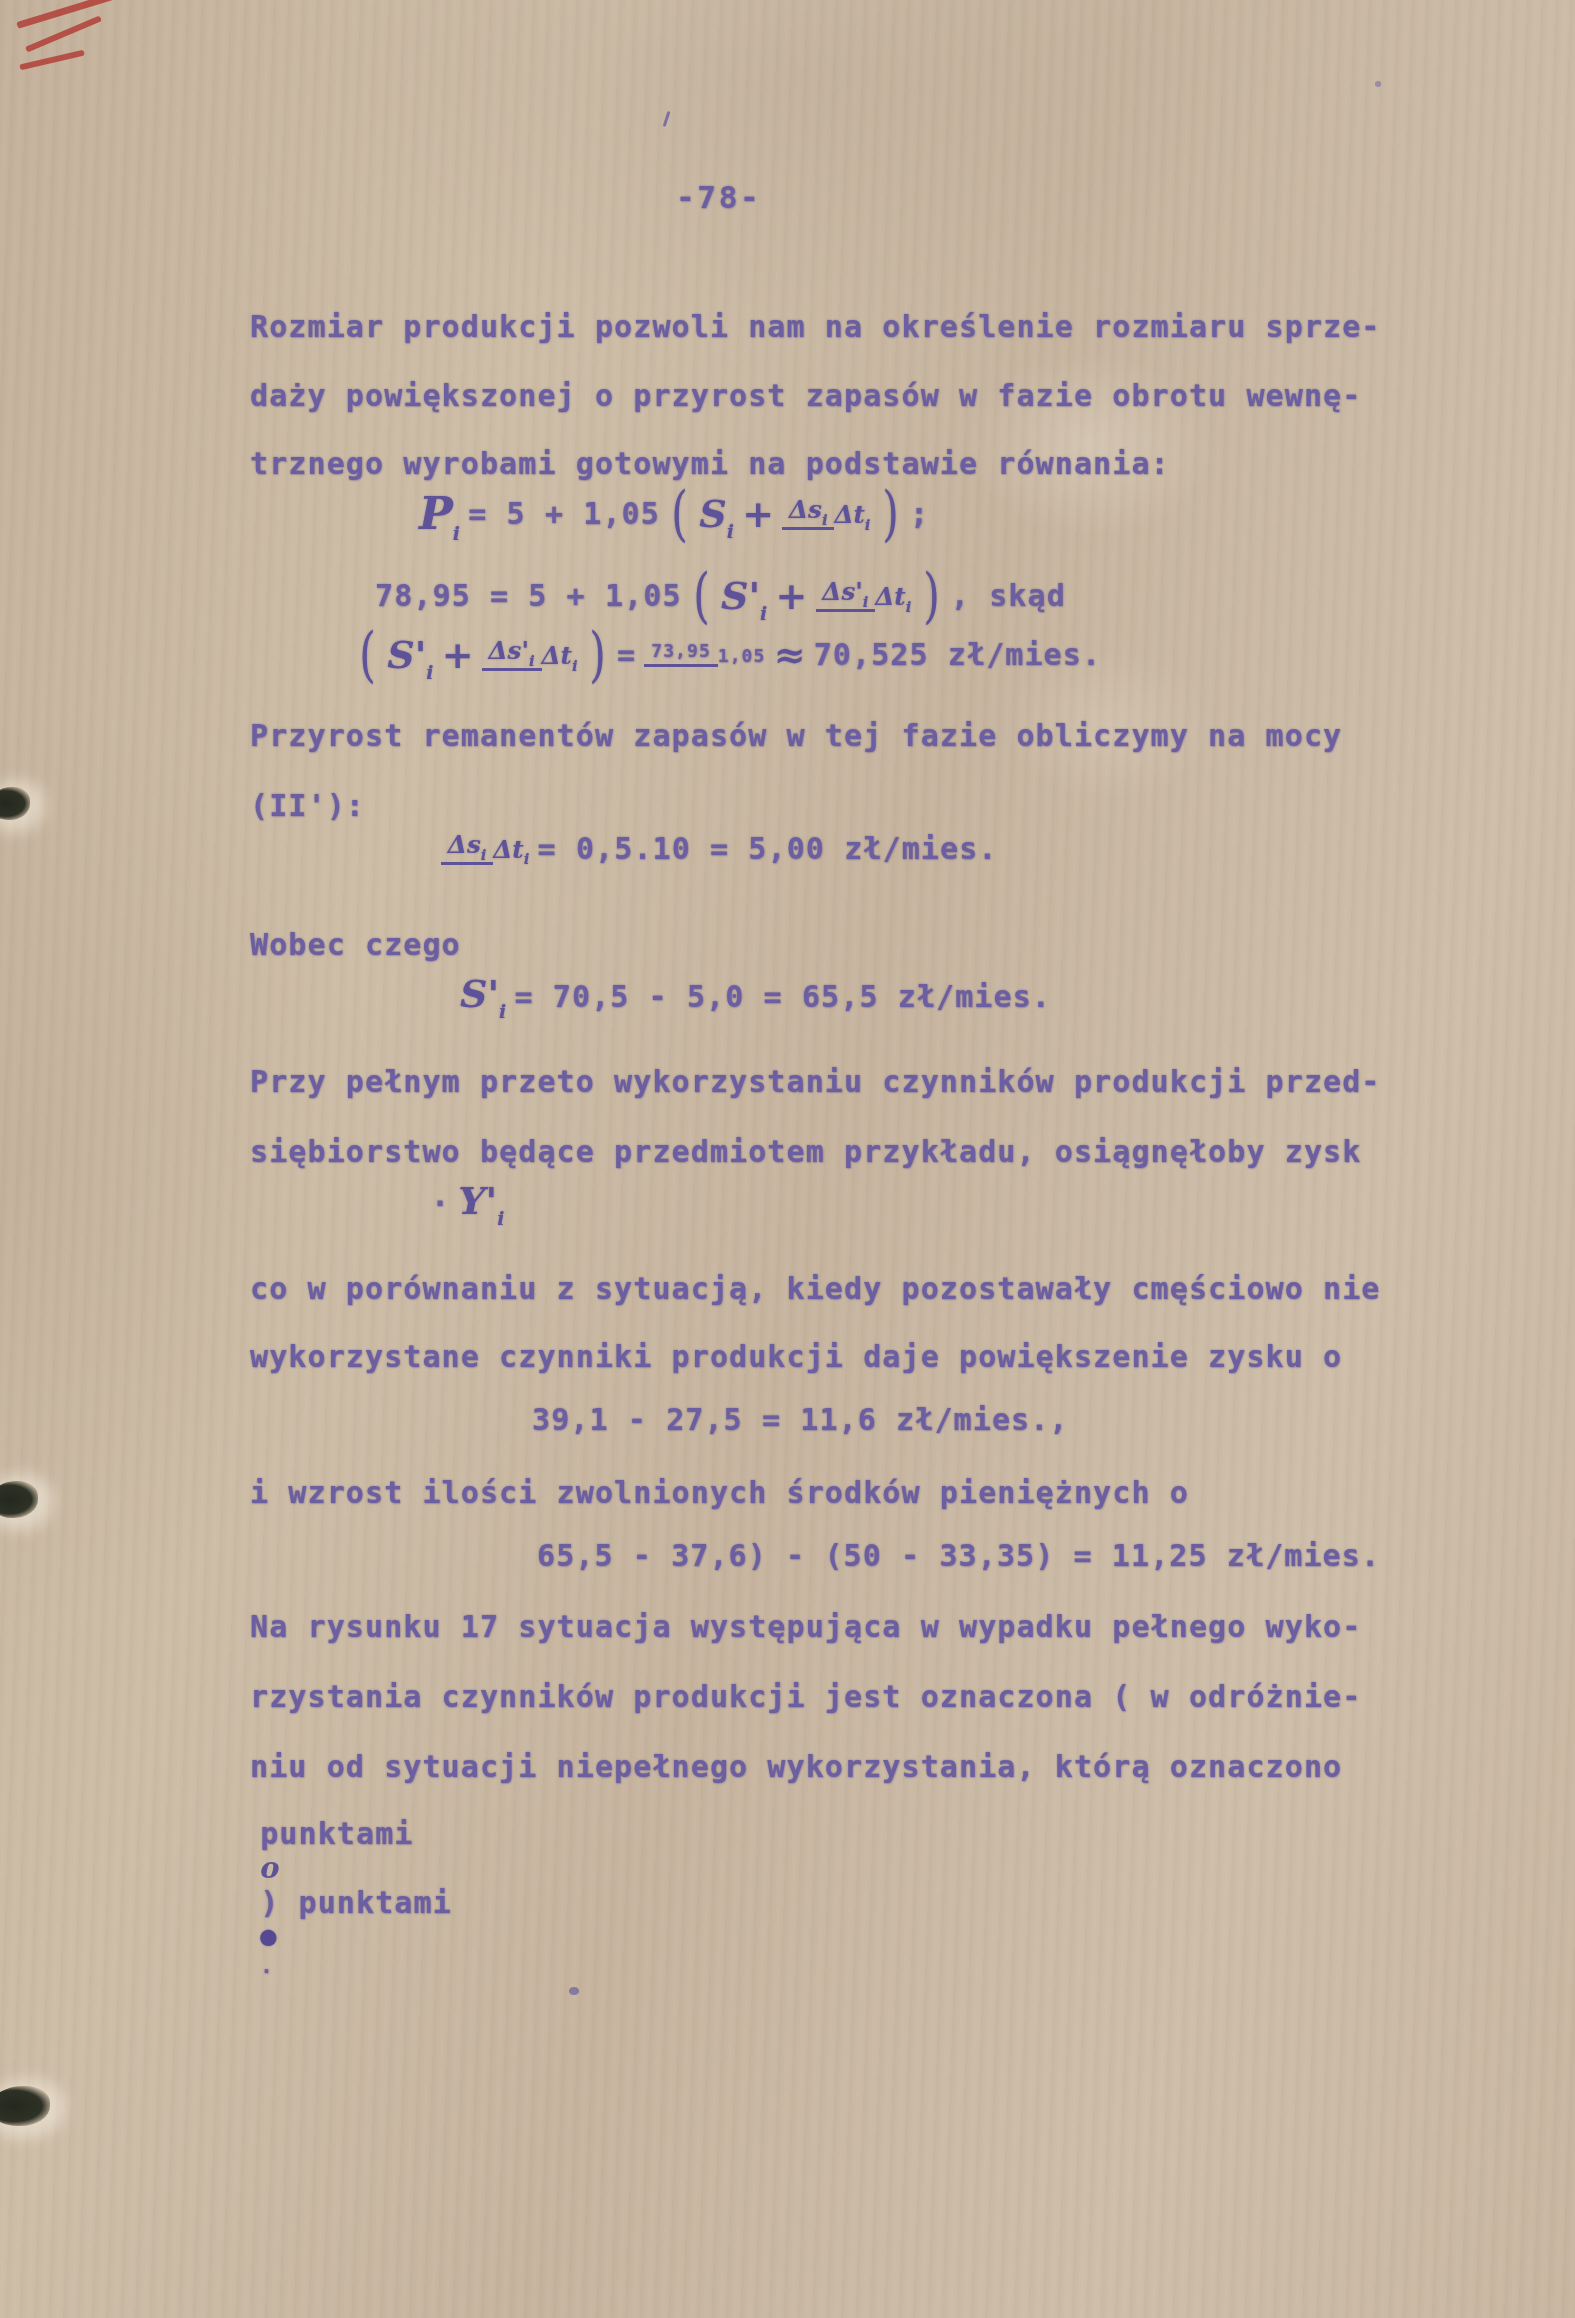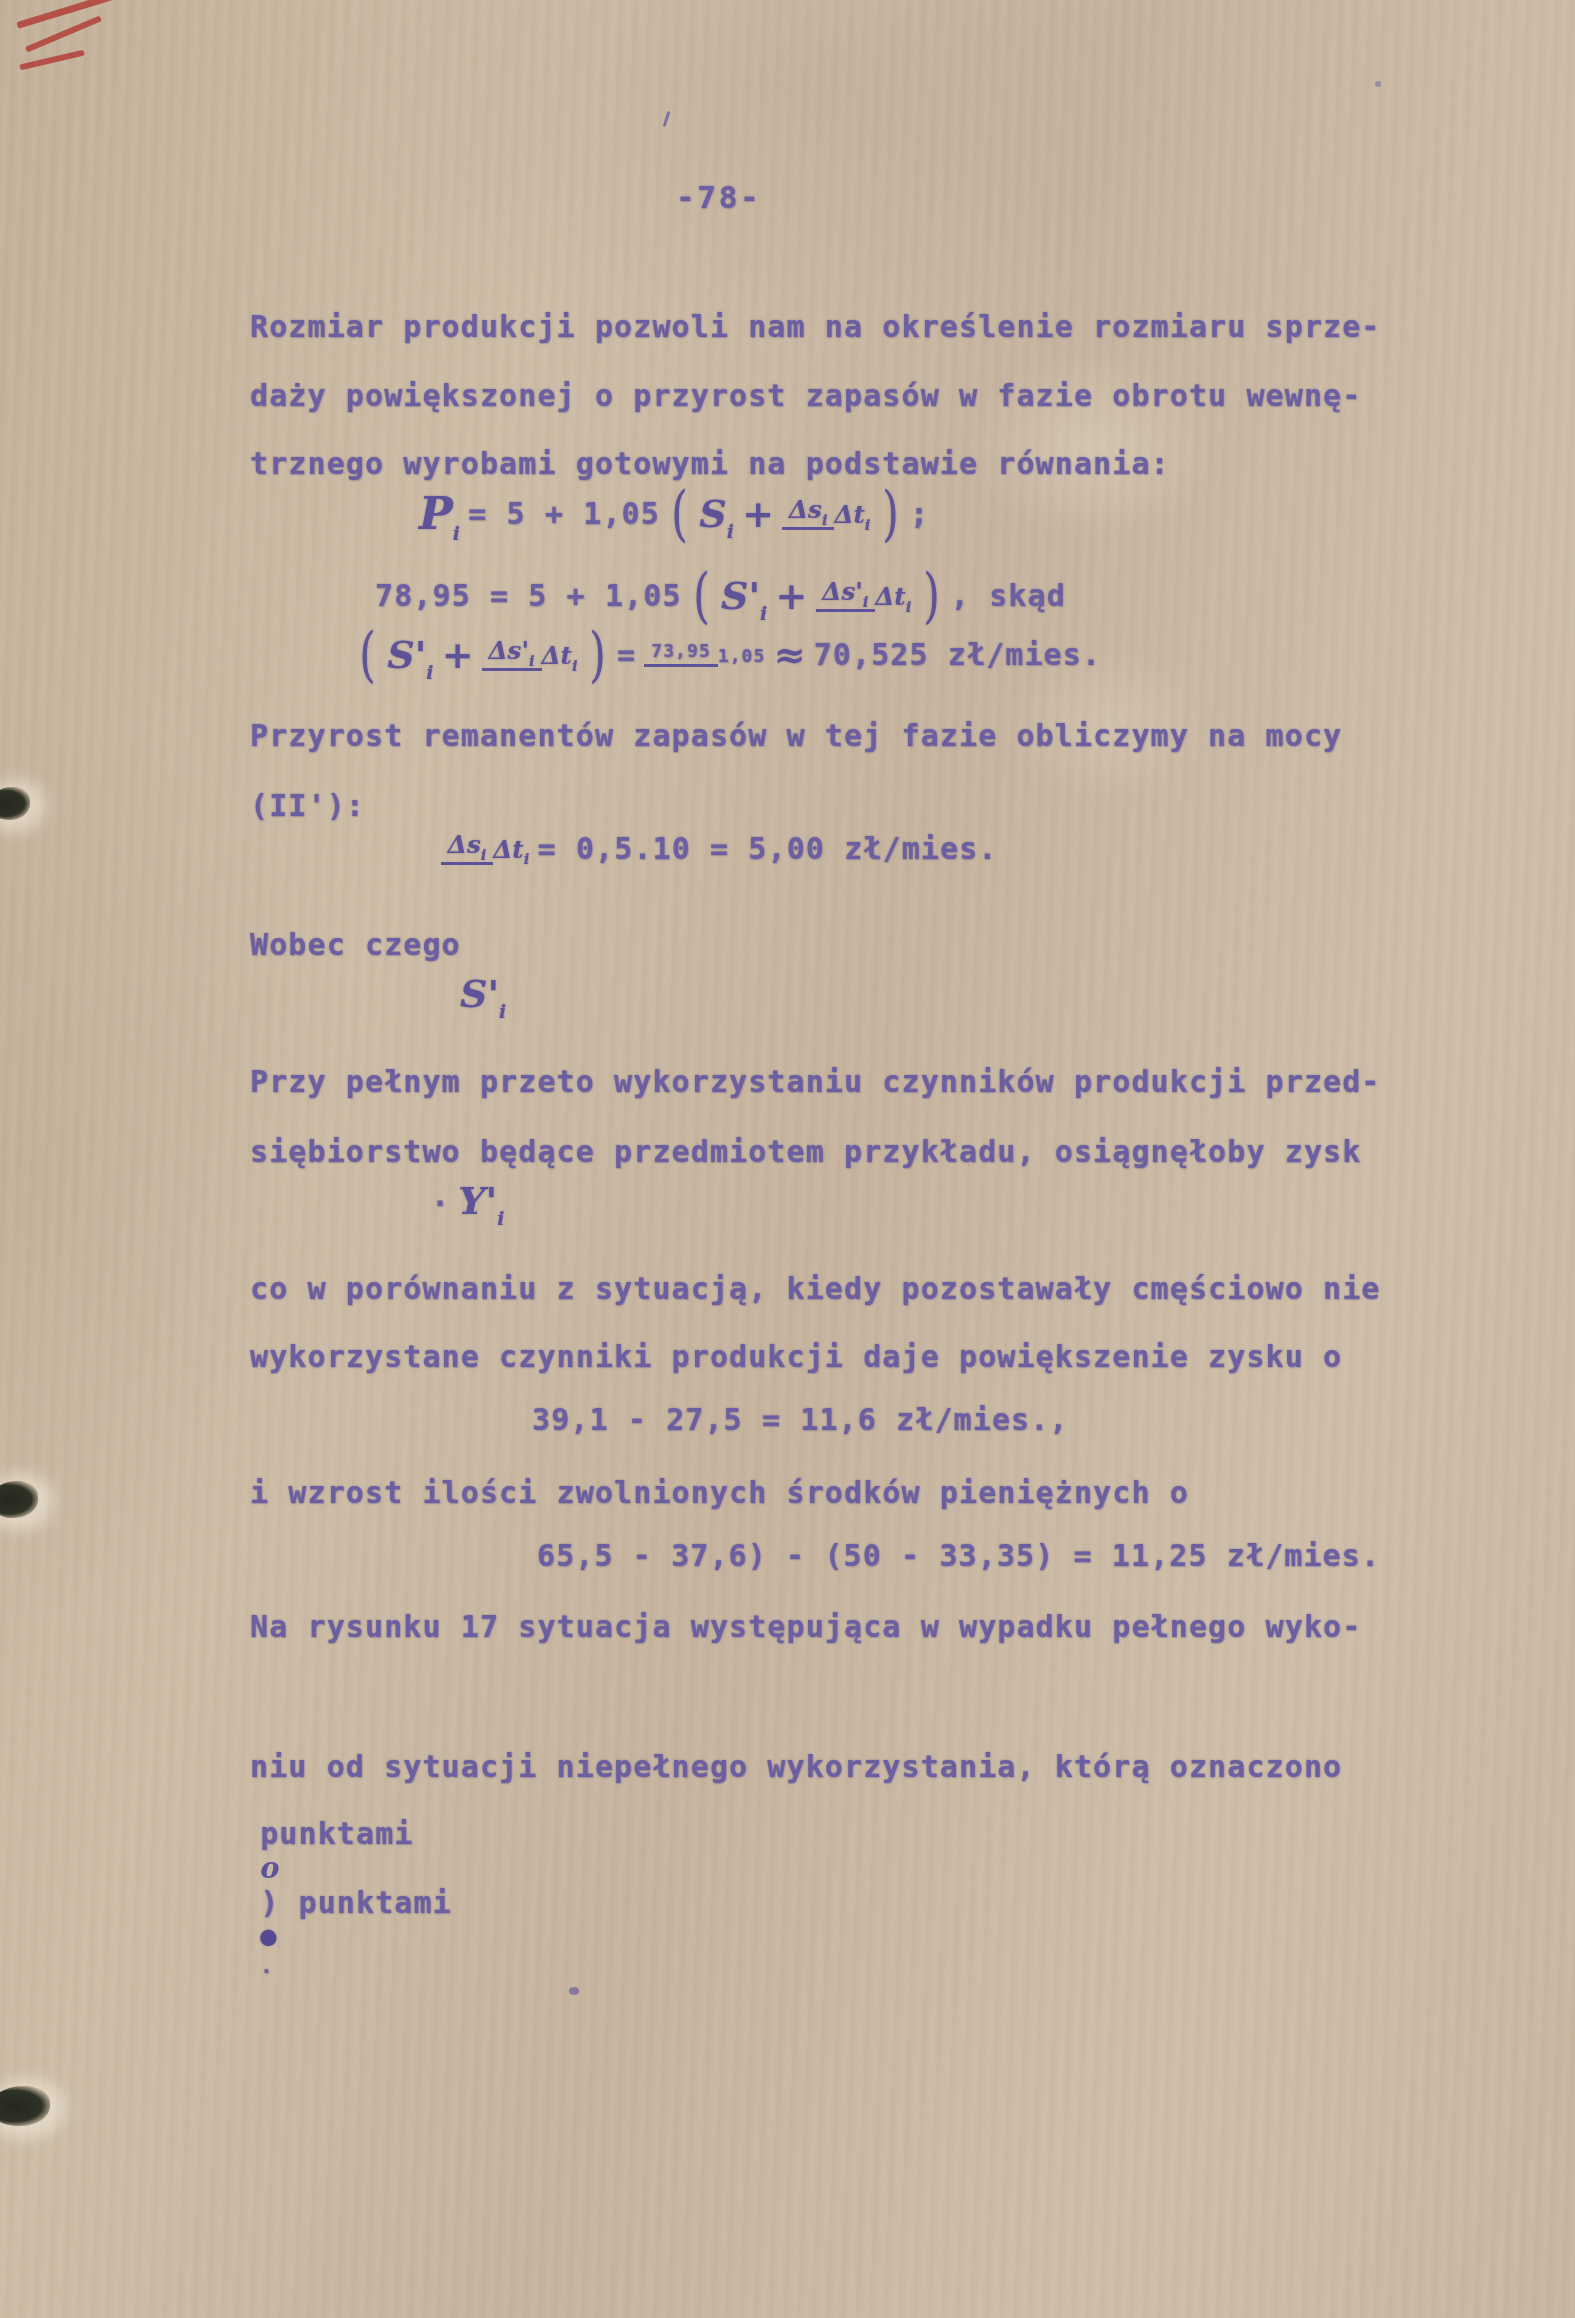--- a/index.html
+++ b/index.html
@@ -183,40 +183,42 @@
       <span class="num"><span>Δs</span><span class="fsub">i</span></span>
       <span class="den"><span>Δt</span><span class="fsub">i</span></span>
     </span>
     <span class="typed">= 0,5.10 = 5,00 zł/mies.</span>
   </div>
 
   <div class="abs typed" style="top:927px; left:250px;">Wobec czego</div>
 
   <div class="abs formula base" style="top:971px; left:460px;">
     <span class="hand med"><span>S'</span><span class="hsub">i</span></span>
+    <span class="typed">= 70,5 - 5,0 = 65,5 zł/mies.</span>
   </div>
 
   <div class="abs typed" style="top:1064px; left:250px;">Przy pełnym przeto wykorzystaniu czynników produkcji przed-</div>
   <div class="abs typed" style="top:1134px; left:250px;">siębiorstwo będące przedmiotem przykładu, osiągnęłoby zysk</div>
 
   <div class="abs formula base" style="top:1178px; left:431px;">
     <span class="typed">·</span>
     <span class="hand med"><span>Y'</span><span class="hsub">i</span></span>
   </div>
 
   <div class="abs typed" style="top:1271px; left:250px;">co w porównaniu z sytuacją, kiedy pozostawały cmęściowo nie</div>
   <div class="abs typed" style="top:1339px; left:250px;">wykorzystane czynniki produkcji daje powiększenie zysku o</div>
 
   <div class="abs typed" style="top:1402px; left:532px;">39,1 - 27,5 = 11,6 zł/mies.,</div>
 
   <div class="abs typed" style="top:1475px; left:250px;">i wzrost ilości zwolnionych środków pieniężnych o</div>
 
   <div class="abs typed" style="top:1538px; left:537px;">65,5 - 37,6) - (50 - 33,35) = 11,25 zł/mies.</div>
 
   <div class="abs typed" style="top:1609px; left:250px;">Na rysunku 17 sytuacja występująca w wypadku pełnego wyko-</div>
+  <div class="abs typed" style="top:1679px; left:250px;">rzystania czynników produkcji jest oznaczona ( w odróżnie-</div>
   <div class="abs typed" style="top:1749px; left:250px;">niu od sytuacji niepełnego wykorzystania, którą oznaczono</div>
 
   <div class="abs formula base" style="top:1816px; left:252px;flex-direction:column;">
     <span class="typed">punktami</span>
     <span class="marker-open">o</span>
     <span class="typed">) punktami</span>
     <span class="marker-filled">●</span>
     <span class="typed tiny-period">.</span>
   </div>
 

